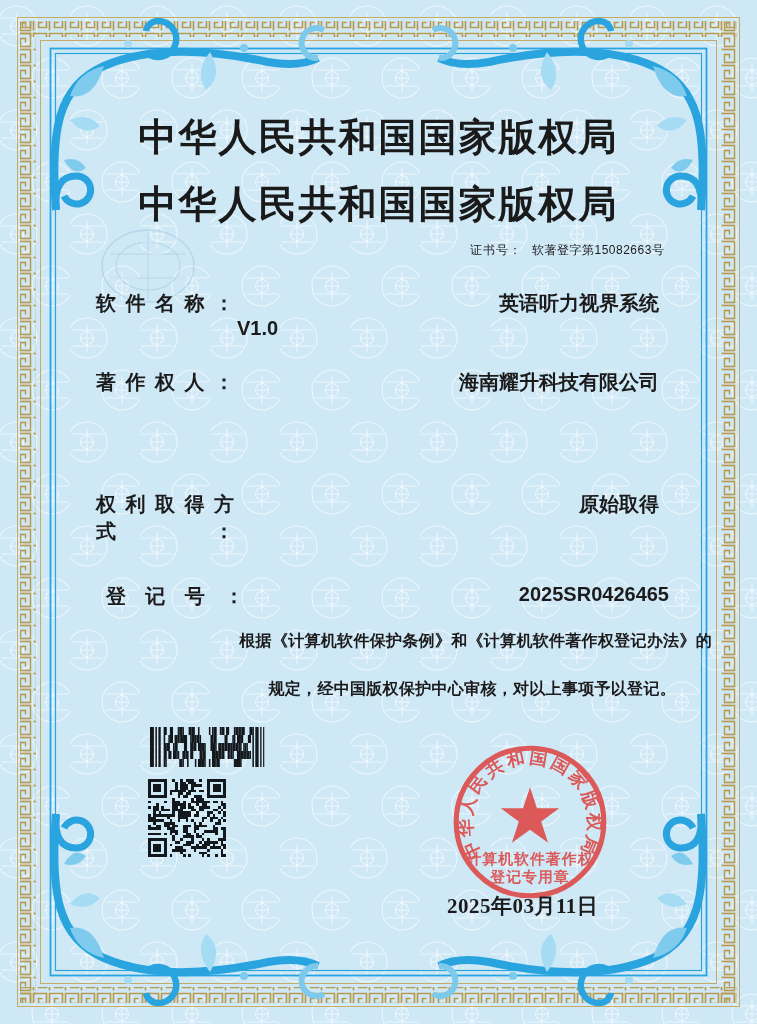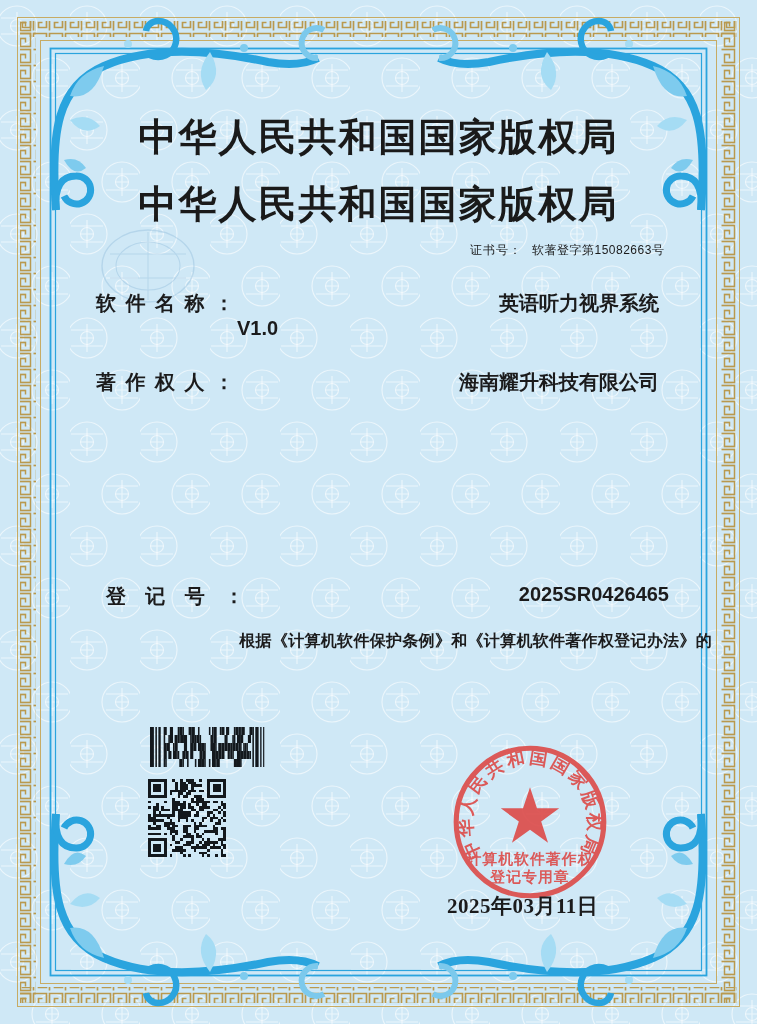--- a/index.html
+++ b/index.html
@@ -119,28 +119,33 @@
       <span class="flabel">软件名称：</span>
       <span class="fvalue">英语听力视界系统</span>
     </div>
     <div class="f1b">V1.0</div>
 
     <div class="field f2">
       <span class="flabel">著作权人：</span>
       <span class="fvalue">海南耀升科技有限公司</span>
     </div>
 
+    <div class="field f3">
+      <span class="flabel">权利取得方式：</span>
+      <span class="fvalue">原始取得</span>
+    </div>
 
 
     <div class="field f5">
       <span class="flabel">登记号：</span>
       <span class="fvalue">2025SR0426465</span>
     </div>
 
     <div class="statement st1">根据《计算机软件保护条例》和《计算机软件著作权登记办法》的</div>
+    <div class="statement st2">规定，经中国版权保护中心审核，对以上事项予以登记。</div>
 
     <svg class="barcode-box" viewBox="0 0 120 40" preserveAspectRatio="none" fill="#13181d">
         <rect x="0" y="0" width="4" height="40"></rect>
         <rect x="5.5" y="0" width="1.6" height="40"></rect>
         <rect x="8.6" y="0" width="2.4" height="40"></rect>
         <rect x="14.0" y="0" width="3.2" height="8"></rect>
         <rect x="20.4" y="0" width="3.2" height="8"></rect>
         <rect x="28.4" y="0" width="1.6" height="8"></rect>
         <rect x="30.0" y="0" width="3.2" height="8"></rect>
         <rect x="33.2" y="0" width="1.6" height="8"></rect>

